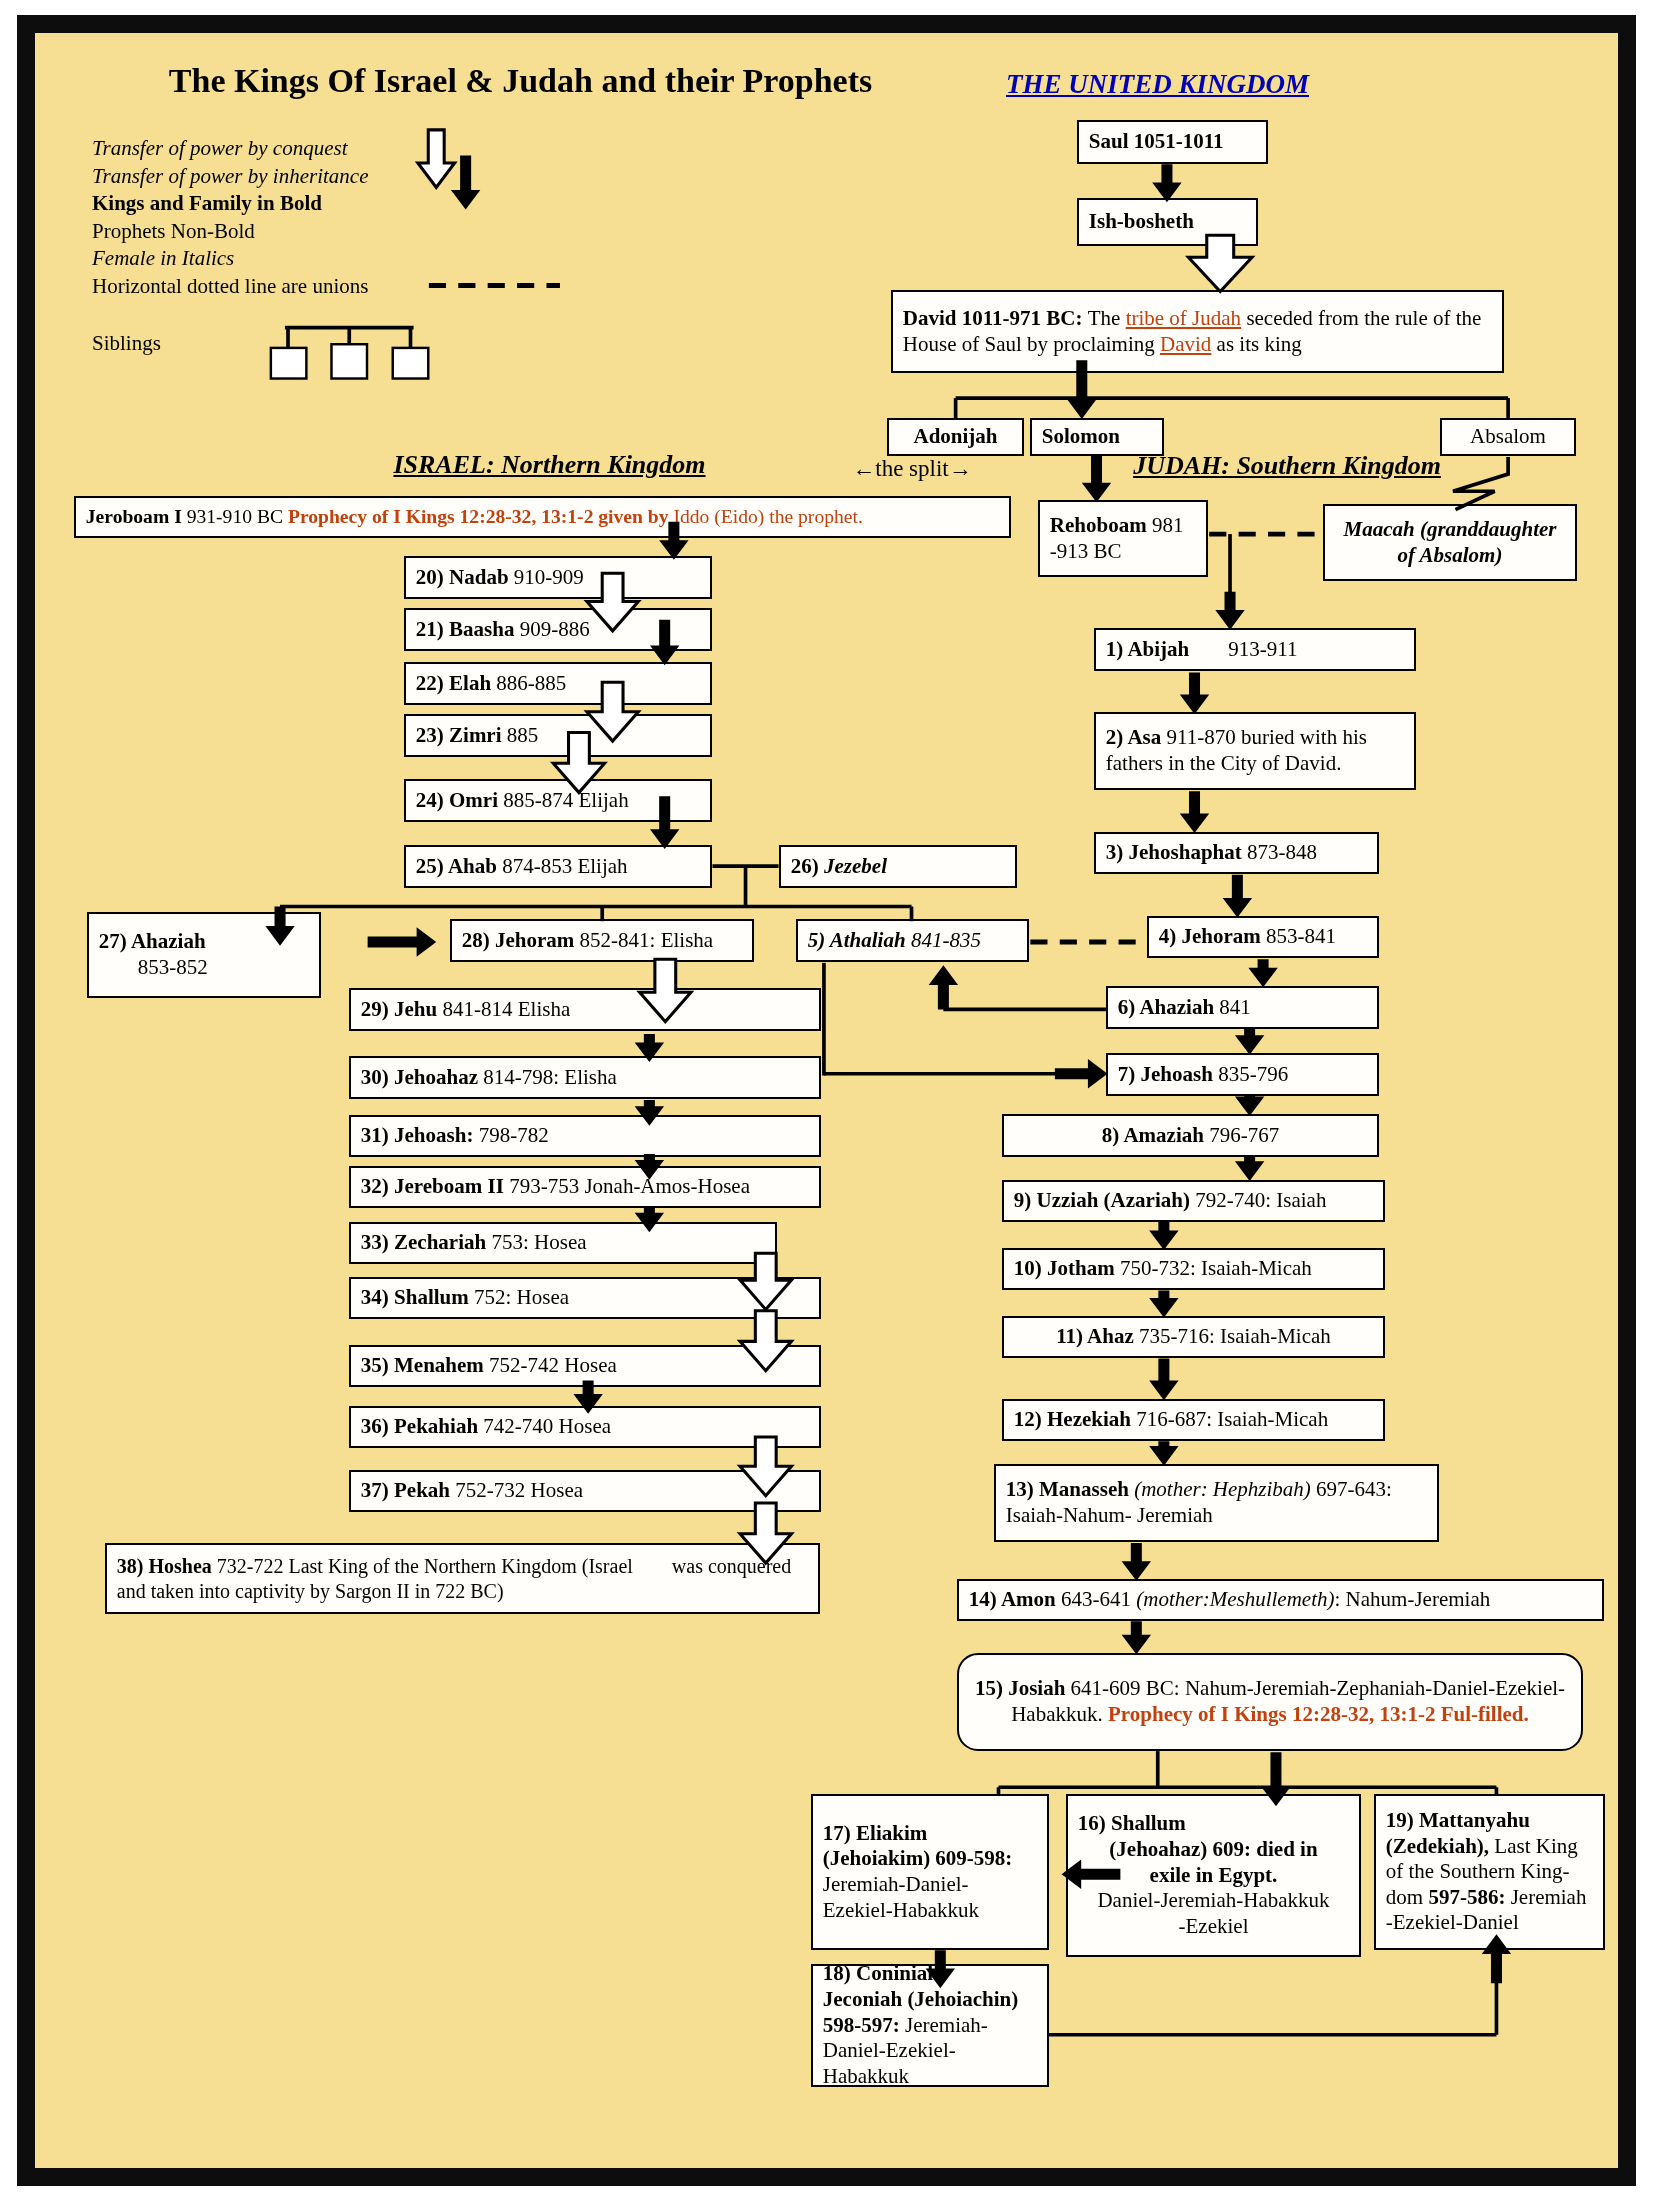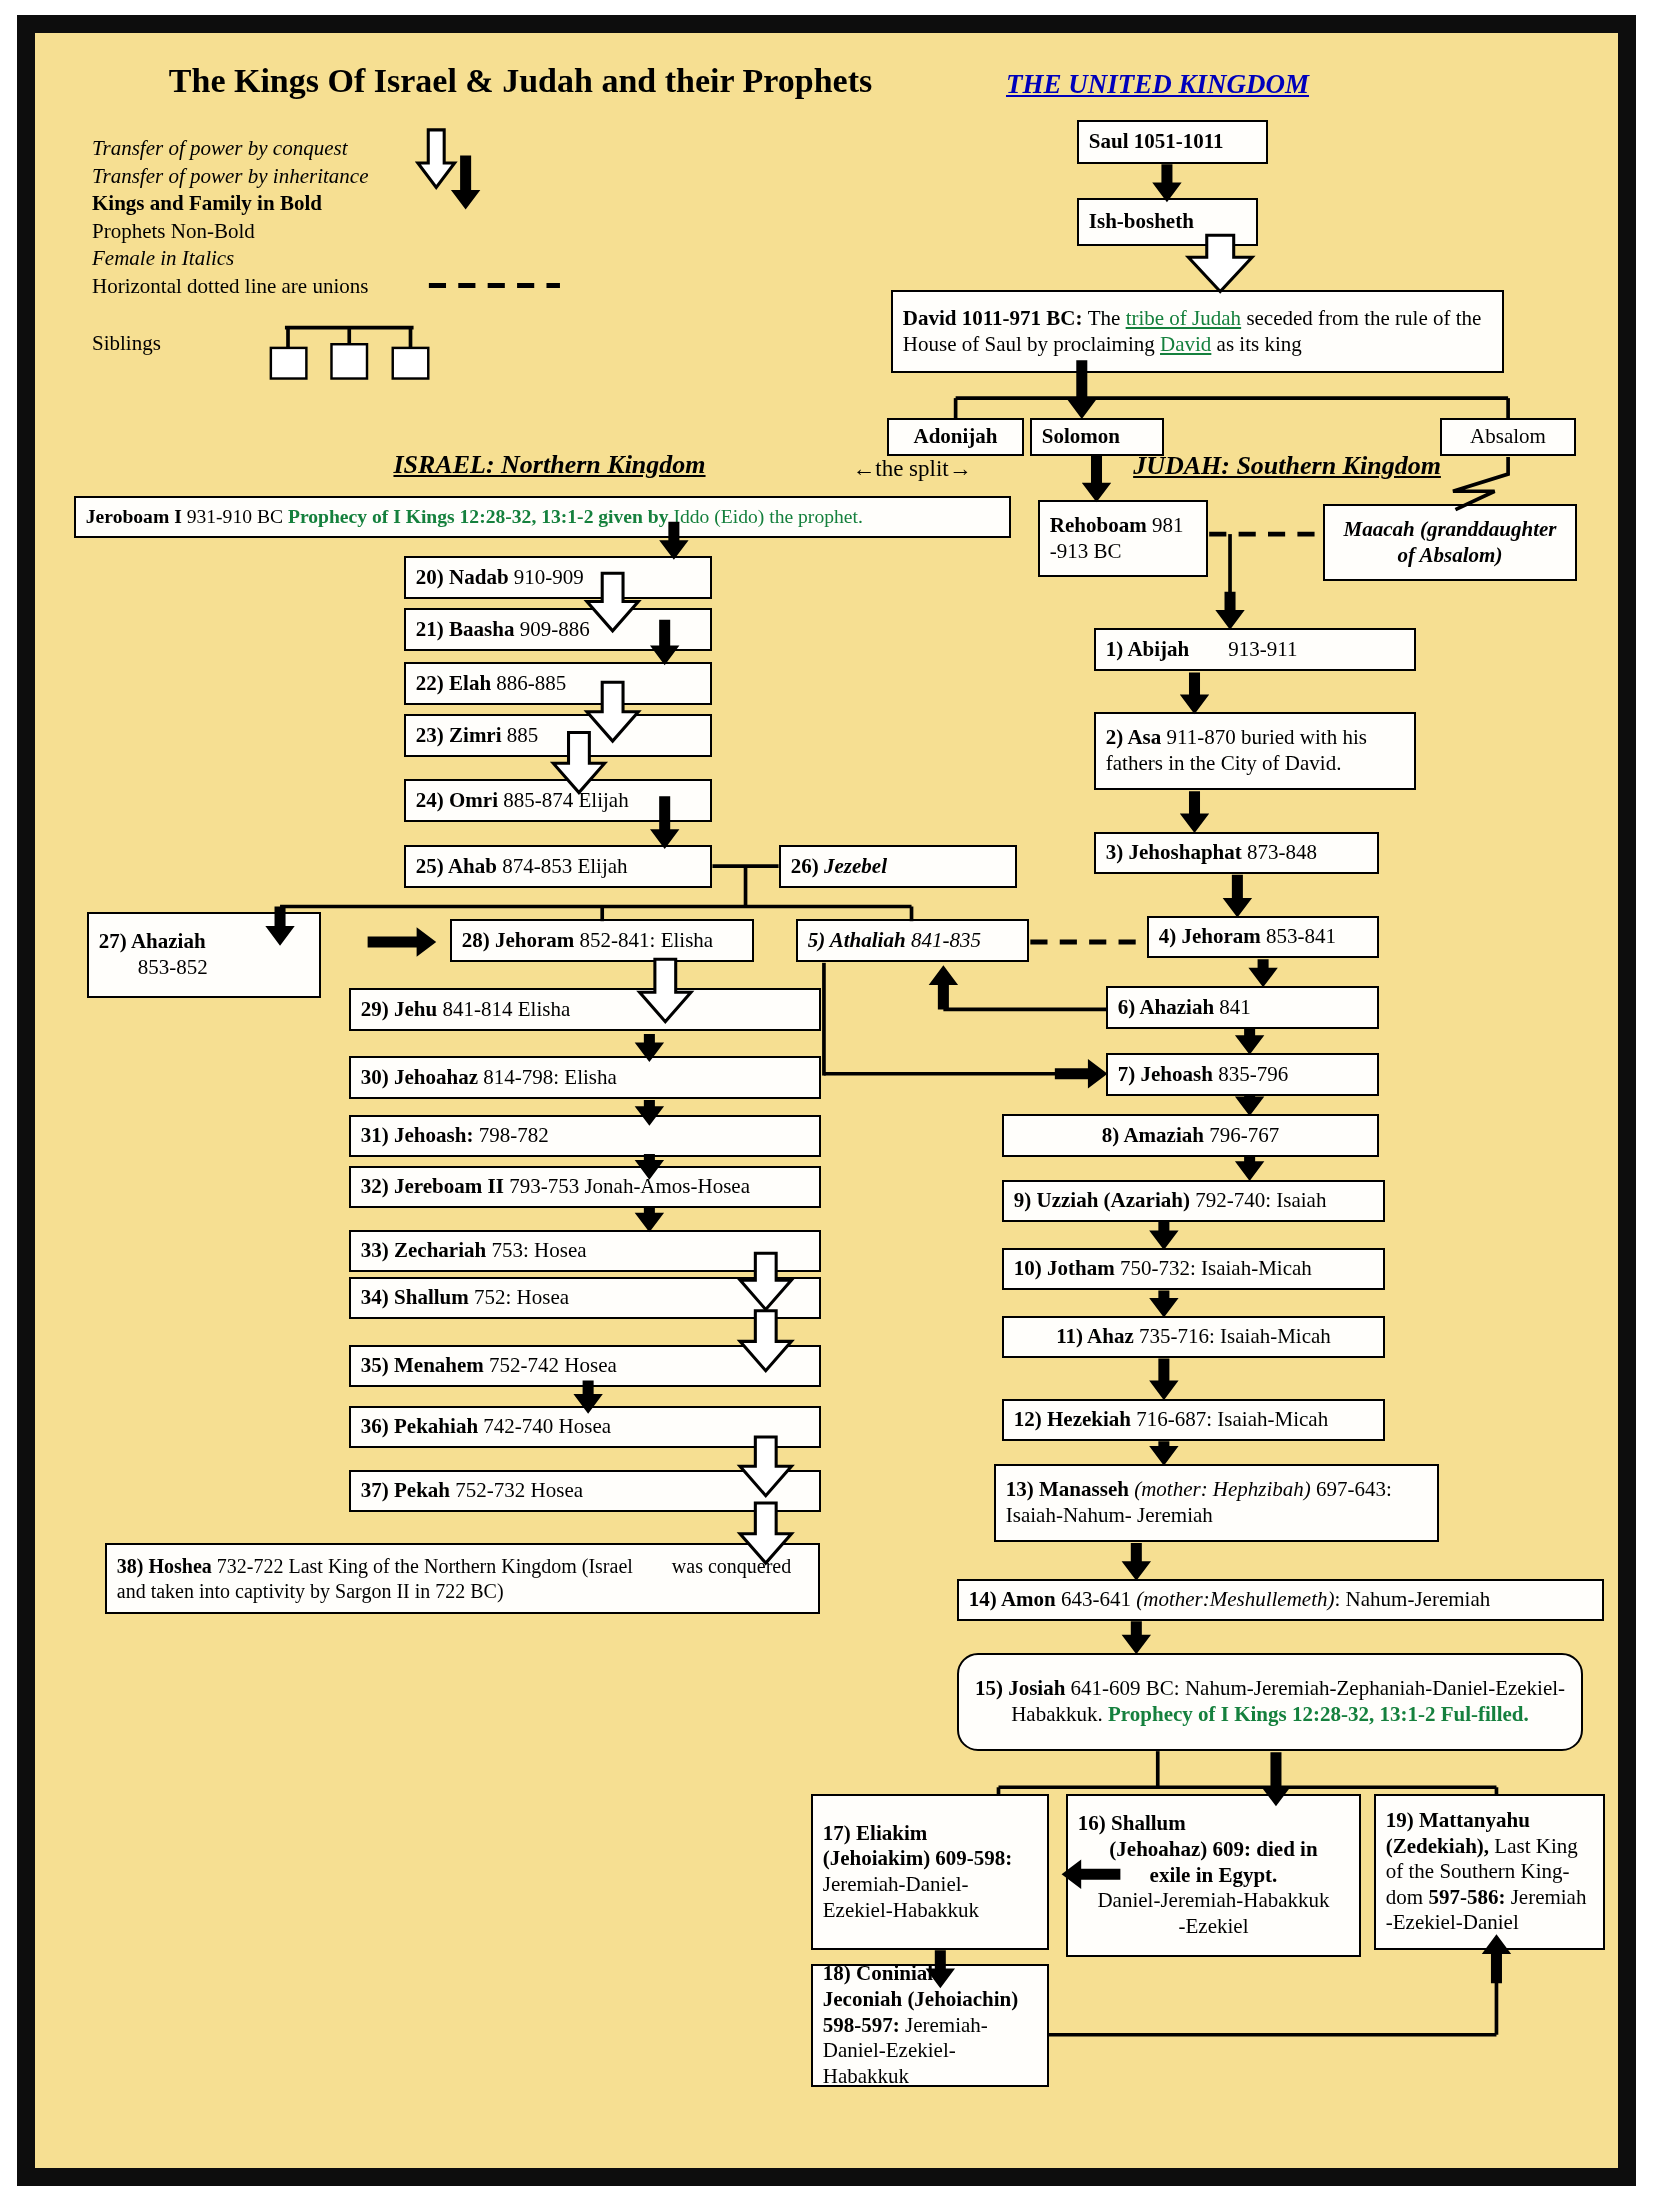--- a/index.html
+++ b/index.html
@@ -6,21 +6,21 @@
   body{width:1654px;height:2205px;position:relative;font-family:"Liberation Serif","DejaVu Serif",serif;color:#000;}
   #frame{position:absolute;left:17px;top:14.7px;width:1583px;height:2135px;border:18.4px solid #0d0d0d;background:#F6DF92;}
   #canvas{position:absolute;left:0;top:0;width:1654px;height:2205px;}
   .box{position:absolute;background:#fffefb;border:2.5px solid #000;box-sizing:border-box;
        padding:2.5px 9.8px;display:flex;flex-direction:column;justify-content:center;
        font-size:21px;line-height:1.22;}
   .box .ln{text-align:left;}
   .box .ln.c{text-align:center;}
   .b{font-weight:bold;}
   .i{font-style:italic;}
-  .blue{color:#15803d;}
+  .blue{color:#c2410c;}
   .u{text-decoration:underline;}
   .gap{margin-left:39px;}
   .nowrap{white-space:nowrap;}
   .hdr{position:absolute;font-weight:bold;text-decoration:underline;text-align:center;font-style:italic;}
   #title{position:absolute;left:116px;top:62px;width:809px;text-align:center;font-weight:bold;font-size:34px;}
   #united-header{left:980px;top:69px;width:355px;font-size:27px;color:#0000BB;}
   #israel-header{left:341px;top:450px;width:417px;font-size:26px;}
   #judah-header{left:1100px;top:451px;width:374px;font-size:26px;}
   #split-label{position:absolute;left:826px;top:456px;width:172px;font-size:23px;text-align:center;}
   .leg{position:absolute;left:92px;font-size:21px;}
@@ -104,21 +104,21 @@
     </div>
     <div class="box" style="left: 349px; top: 1056px; width: 472px; height: 43px;">
       <div class="ln"><span class="b ">30) Jehoahaz </span><span class="">814-798: Elisha</span></div>
     </div>
     <div class="box" style="left: 349px; top: 1115px; width: 472px; height: 42px;">
       <div class="ln"><span class="b ">31) Jehoash: </span><span class="">798-782</span></div>
     </div>
     <div class="box" style="left: 349px; top: 1166px; width: 472px; height: 42px;">
       <div class="ln"><span class="b ">32) Jereboam II </span><span class="">793-753 Jonah-Amos-Hosea</span></div>
     </div>
-    <div class="box" style="left: 349px; top: 1222px; width: 472px; height: 42px; margin-top: 8px;">
+    <div class="box" style="left: 349px; top: 1222px; width: 428px; height: 42px;">
       <div class="ln"><span class="b ">33) Zechariah </span><span class="">753: Hosea</span></div>
     </div>
     <div class="box" style="left: 349px; top: 1277px; width: 472px; height: 42px;">
       <div class="ln"><span class="b ">34) Shallum </span><span class="">752: Hosea</span></div>
     </div>
     <div class="box" style="left: 349px; top: 1345px; width: 472px; height: 42px;">
       <div class="ln"><span class="b ">35) Menahem </span><span class="">752-742 Hosea</span></div>
     </div>
     <div class="box" style="left: 349px; top: 1406px; width: 472px; height: 42px;">
       <div class="ln"><span class="b ">36) Pekahiah </span><span class="">742-740 Hosea</span></div>

